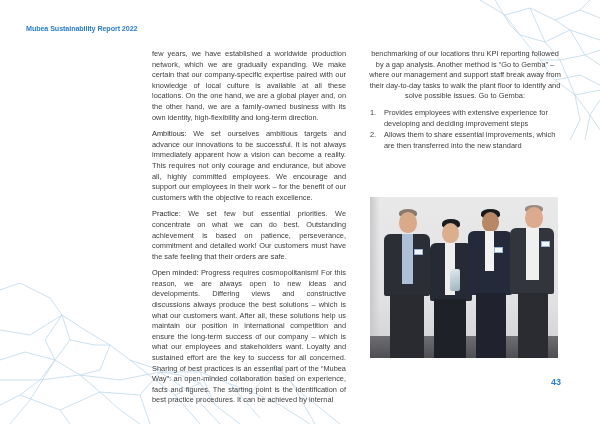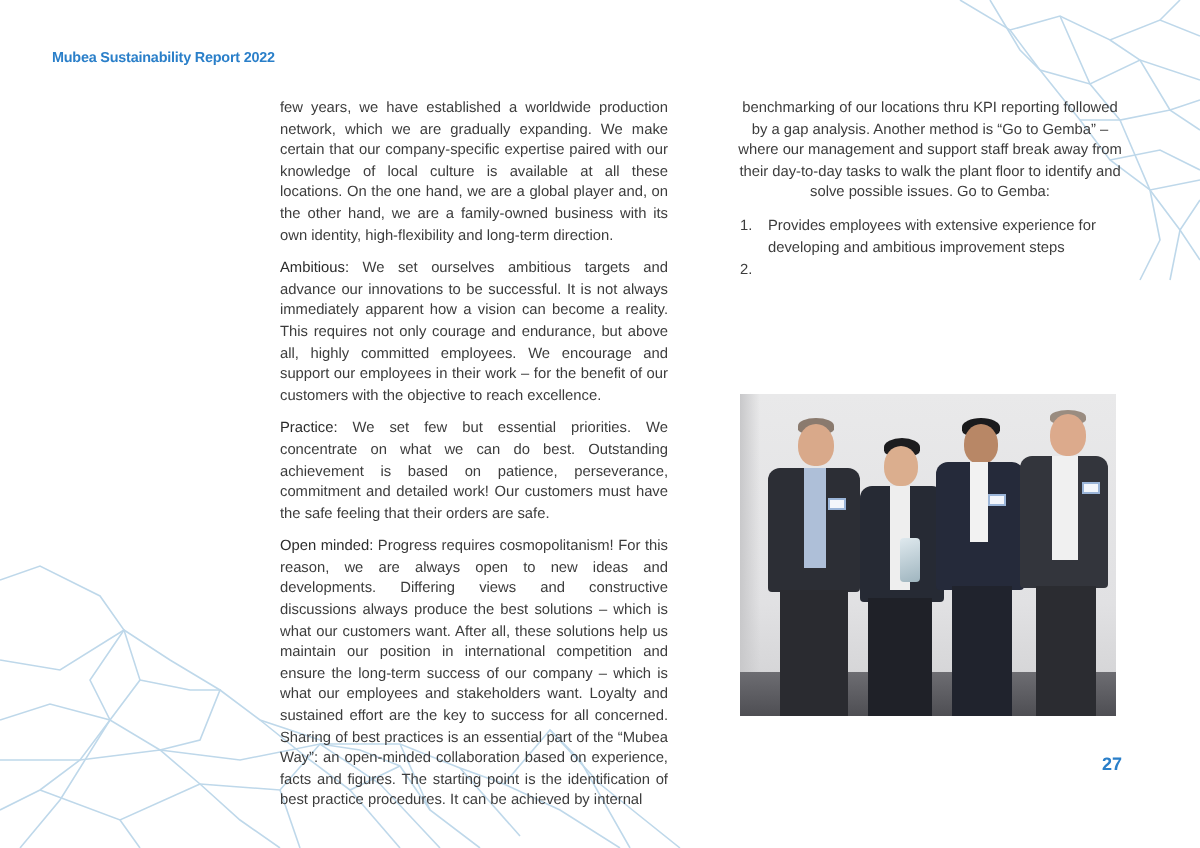--- a/index.html
+++ b/index.html
@@ -33,21 +33,21 @@
       z-index: 2;
     }
     .col {
       position: absolute;
       z-index: 2;
       font-size: 7.4px;
       line-height: 10.6px;
       color: #3c3c3c;
     }
     .col-left {
-      left: 140px;
+      left: 152px;
       top: 49px;
       width: 194px;
       text-align: justify;
     }
     .col-right {
       left: 368px;
       top: 49px;
       width: 194px;
     }
     .col p {
@@ -183,24 +183,25 @@
   <p><span class="lead">Ambitious:</span><span> We set ourselves ambitious targets and advance our innovations to be successful. It is not always immediately apparent how a vision can become a reality. This requires not only courage and endurance, but above all, highly committed employees. We encourage and support our employees in their work – for the benefit of our customers with the objective to reach excellence.</span></p>
   <p><span class="lead">Practice:</span><span> We set few but essential priorities. We concentrate on what we can do best. Outstanding achievement is based on patience, perseverance, commitment and detailed work! Our customers must have the safe feeling that their orders are safe.</span></p>
   <p><span class="lead">Open minded:</span><span> Progress requires cosmopolitanism! For this reason, we are always open to new ideas and developments. Differing views and constructive discussions always produce the best solutions – which is what our customers want. After all, these solutions help us maintain our position in international competition and ensure the long-term success of our company – which is what our employees and stakeholders want. Loyalty and sustained effort are the key to success for all concerned. Sharing of best practices is an essential part of the “Mubea Way”: an open-minded collaboration based on experience, facts and figures. The starting point is the identification of best practice procedures. It can be achieved by internal</span></p>
 </div>
 
 <div class="col col-right">
   <p>benchmarking of our locations thru KPI reporting followed by a gap analysis. Another method is “Go to Gemba” – where our management and support staff break away from their day-to-day tasks to walk the plant floor to identify and solve possible issues. Go to Gemba:</p>
   <ol class="steps">
     <li>
       <span class="num">1.</span>
-      <span>Provides employees with extensive experience for developing and ambitious improvement steps</span>
+      <span>Provides employees with extensive experience for developing and deciding improvement steps</span>
     </li>
     <li>
       <span class="num">2.</span>
+      <span>Allows them to share essential improvements, which are then transferred into the new standard</span>
     </li>
   </ol>
 </div>
 
 <div class="photo" title="Four men in business suits standing in front of a white wall, one holding a glass award trophy">
   <div class="wall-shadow"></div>
   <div class="floor"></div>
 
   <div class="person" style="left:12px; top:12px; width:48px; height:149px;">
     <div class="hair" style="left:17px; top:0; width:18px; height:8px; background:#8a7a6e;"></div>
@@ -232,13 +233,13 @@
   <div class="person" style="left:140px; top:8px; width:44px; height:153px;">
     <div class="hair" style="left:15px; top:0; width:18px; height:7px; background:#9a8c80;"></div>
     <div class="head" style="left:15px; top:2px; width:18px; height:21px; background:#dcaa8c;"></div>
     <div class="jacket" style="left:0px; top:23px; width:44px; height:66px; background:#33353c;"></div>
     <div class="shirt" style="left:16px; top:23px; width:13px; height:52px; background:#f0f0f0;"></div>
     <div class="badge" style="left:31px; top:36px;"></div>
     <div class="legs" style="left:8px; top:88px; width:30px; height:65px; background:#2b2c31;"></div>
   </div>
 </div>
 
-<div class="page-number">27</div>
+<div class="page-number">43</div>
 
 </body></html>

